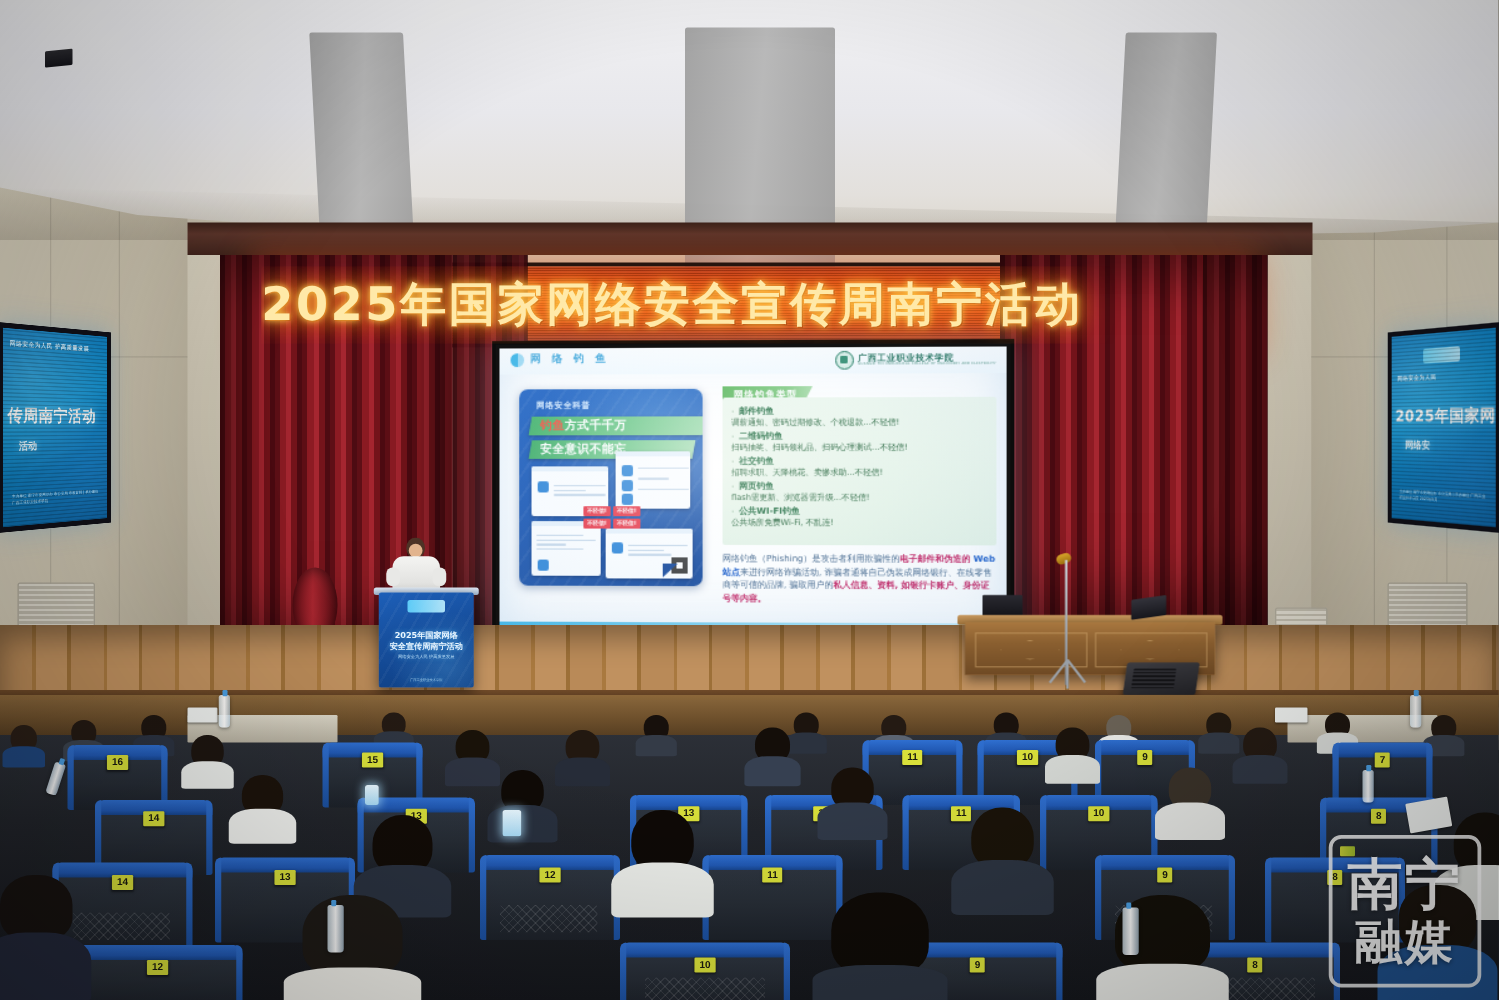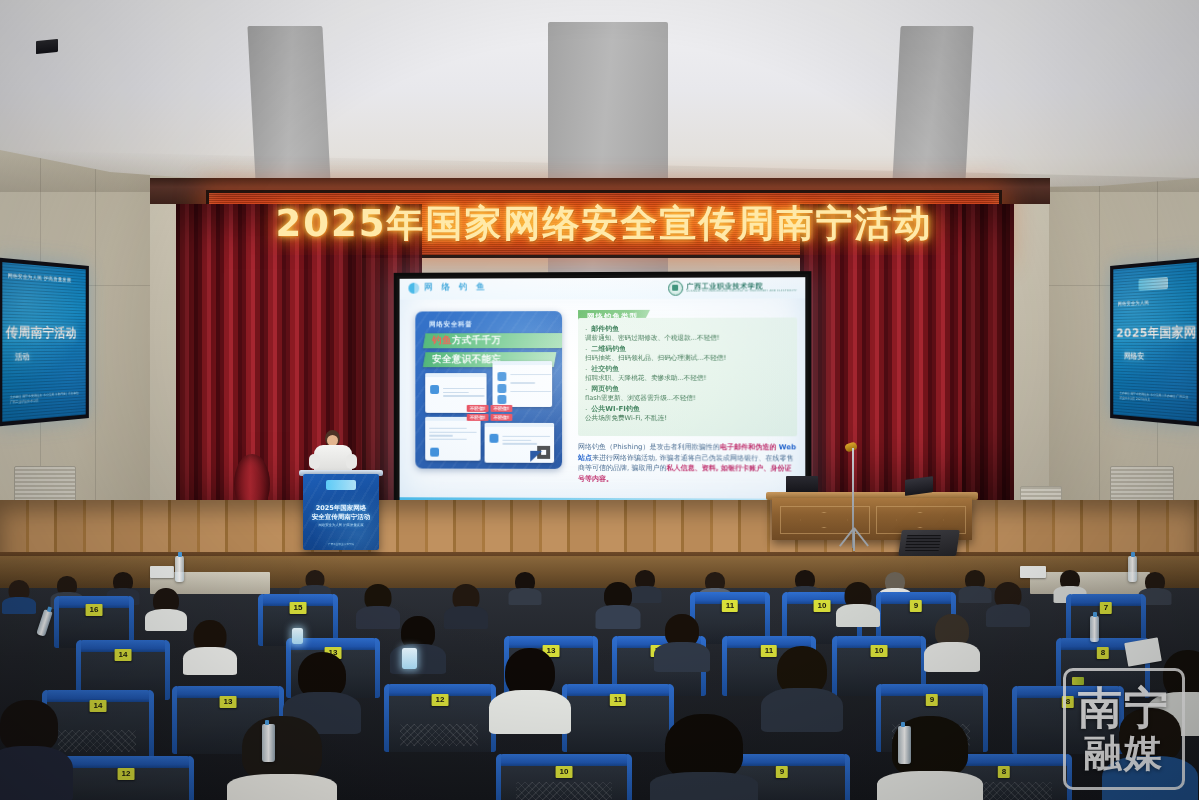--- a/index.html
+++ b/index.html
@@ -31,24 +31,24 @@
   .downlight{position:absolute;width:13px;height:10px;border-radius:50%;
      background:radial-gradient(ellipse at center,#fffbe8 0%,#ffeec0 40%,rgba(255,225,160,.15) 75%,rgba(255,225,160,0) 100%);
      box-shadow:0 0 16px 7px rgba(255,236,190,.45);}
   .ceil-spk{position:absolute;width:4px;height:8px;background:#6b6054;border-radius:1px;opacity:.8;}
 
   
   .beam{position:absolute;left:150px;top:178px;width:900px;height:26px;
      background:linear-gradient(180deg,#3b2119 0%,#5a342a 35%,#40241c 100%);}
 
   
-  .led-banner{position:absolute;left:206px;top:190px;width:790px;height:62px;
+  .led-banner{position:absolute;left:206px;top:210px;width:790px;height:62px;
      background:linear-gradient(180deg,#a8240d 0%,#d13c12 18%,#e8551b 46%,#cf3c12 76%,#9c2009 100%);
      border:3px solid #25140e;box-shadow:0 0 26px 6px rgba(226,82,26,.45),inset 0 0 18px rgba(255,170,90,.35);
-     display:flex;align-items:center;justify-content:center;overflow:hidden;}
+     display:flex;align-items:center;overflow:hidden;}
   .led-banner::after{content:"";position:absolute;inset:0;
      background:repeating-linear-gradient(0deg,rgba(0,0,0,.22) 0 1px,rgba(255,255,255,.05) 1px 2px);
      pointer-events:none;}
   .led-text{position:relative;z-index:2;color:#ffe9a8;font-size:37px;font-weight:bold;
      letter-spacing:2px;white-space:nowrap;
      font-family:"DejaVu Sans","Liberation Sans",sans-serif;
      text-shadow:0 0 6px #ffd24a,0 0 16px #ff9b2e,0 0 30px #ff6a10,1px 1px 0 #8d1e06;}
 
   
   .curtain{position:absolute;top:204px;

